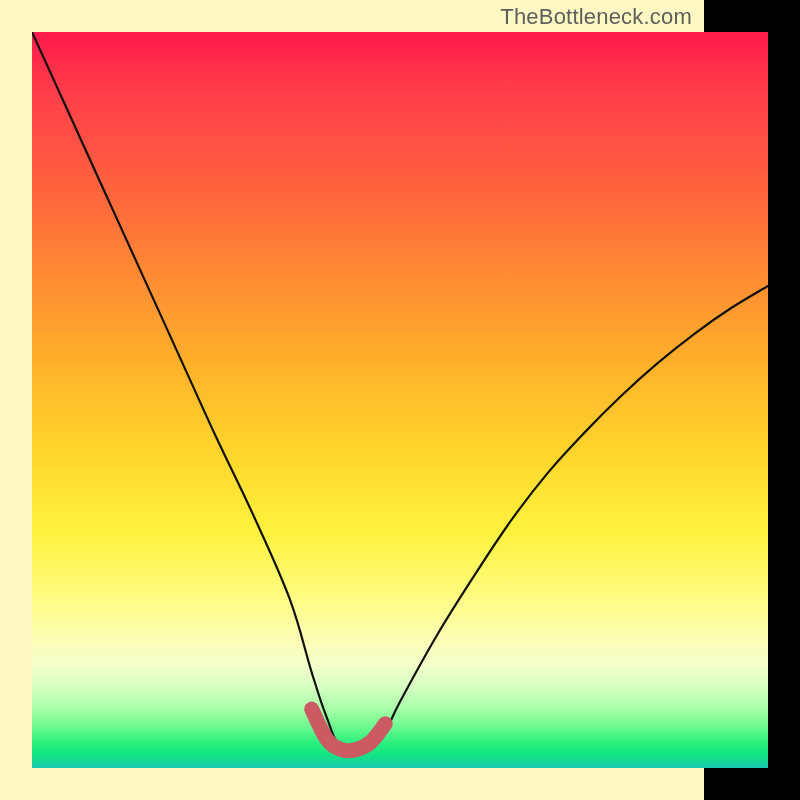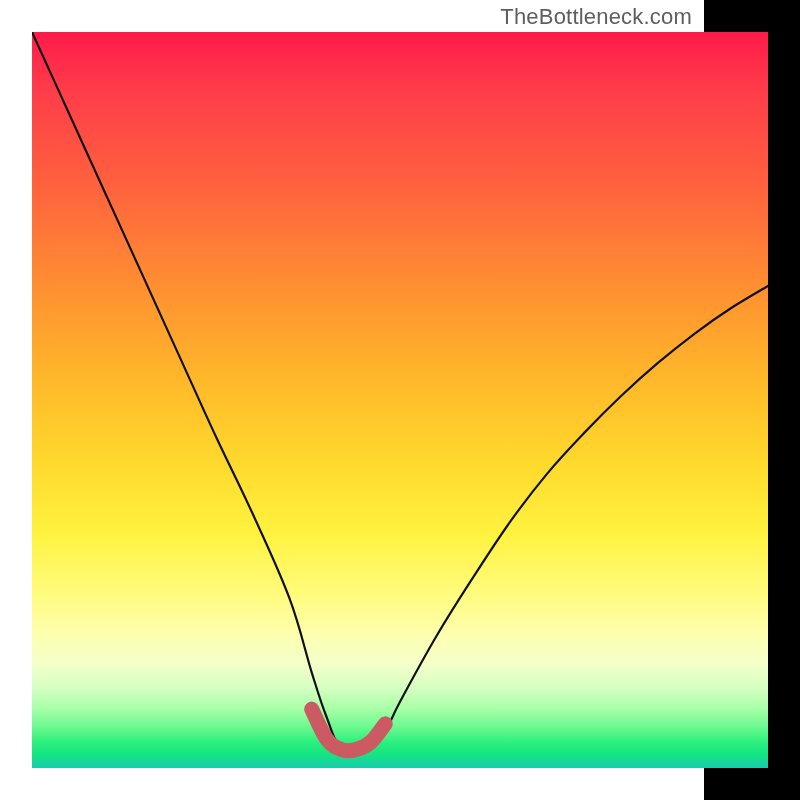--- a/index.html
+++ b/index.html
@@ -2,21 +2,21 @@
 <html><head>
 <meta charset="utf-8">
 <style>
   * { margin: 0; padding: 0; box-sizing: border-box; }
   html, body { width: 800px; height: 800px; overflow: hidden; }
   body { font-family: Arial, Helvetica, sans-serif; background: #000; }
   .chart-container {
     position: relative;
     width: 704px;
     height: 800px;
-    background: #ffffff;
+    background: #fef9c3;
   }
   .watermark {
     position: absolute;
     top: 4px;
     right: 12px;
     color: #5e5e5e;
     font-size: 22px;
     font-weight: 500;
     letter-spacing: 0.2px;
     z-index: 10;

